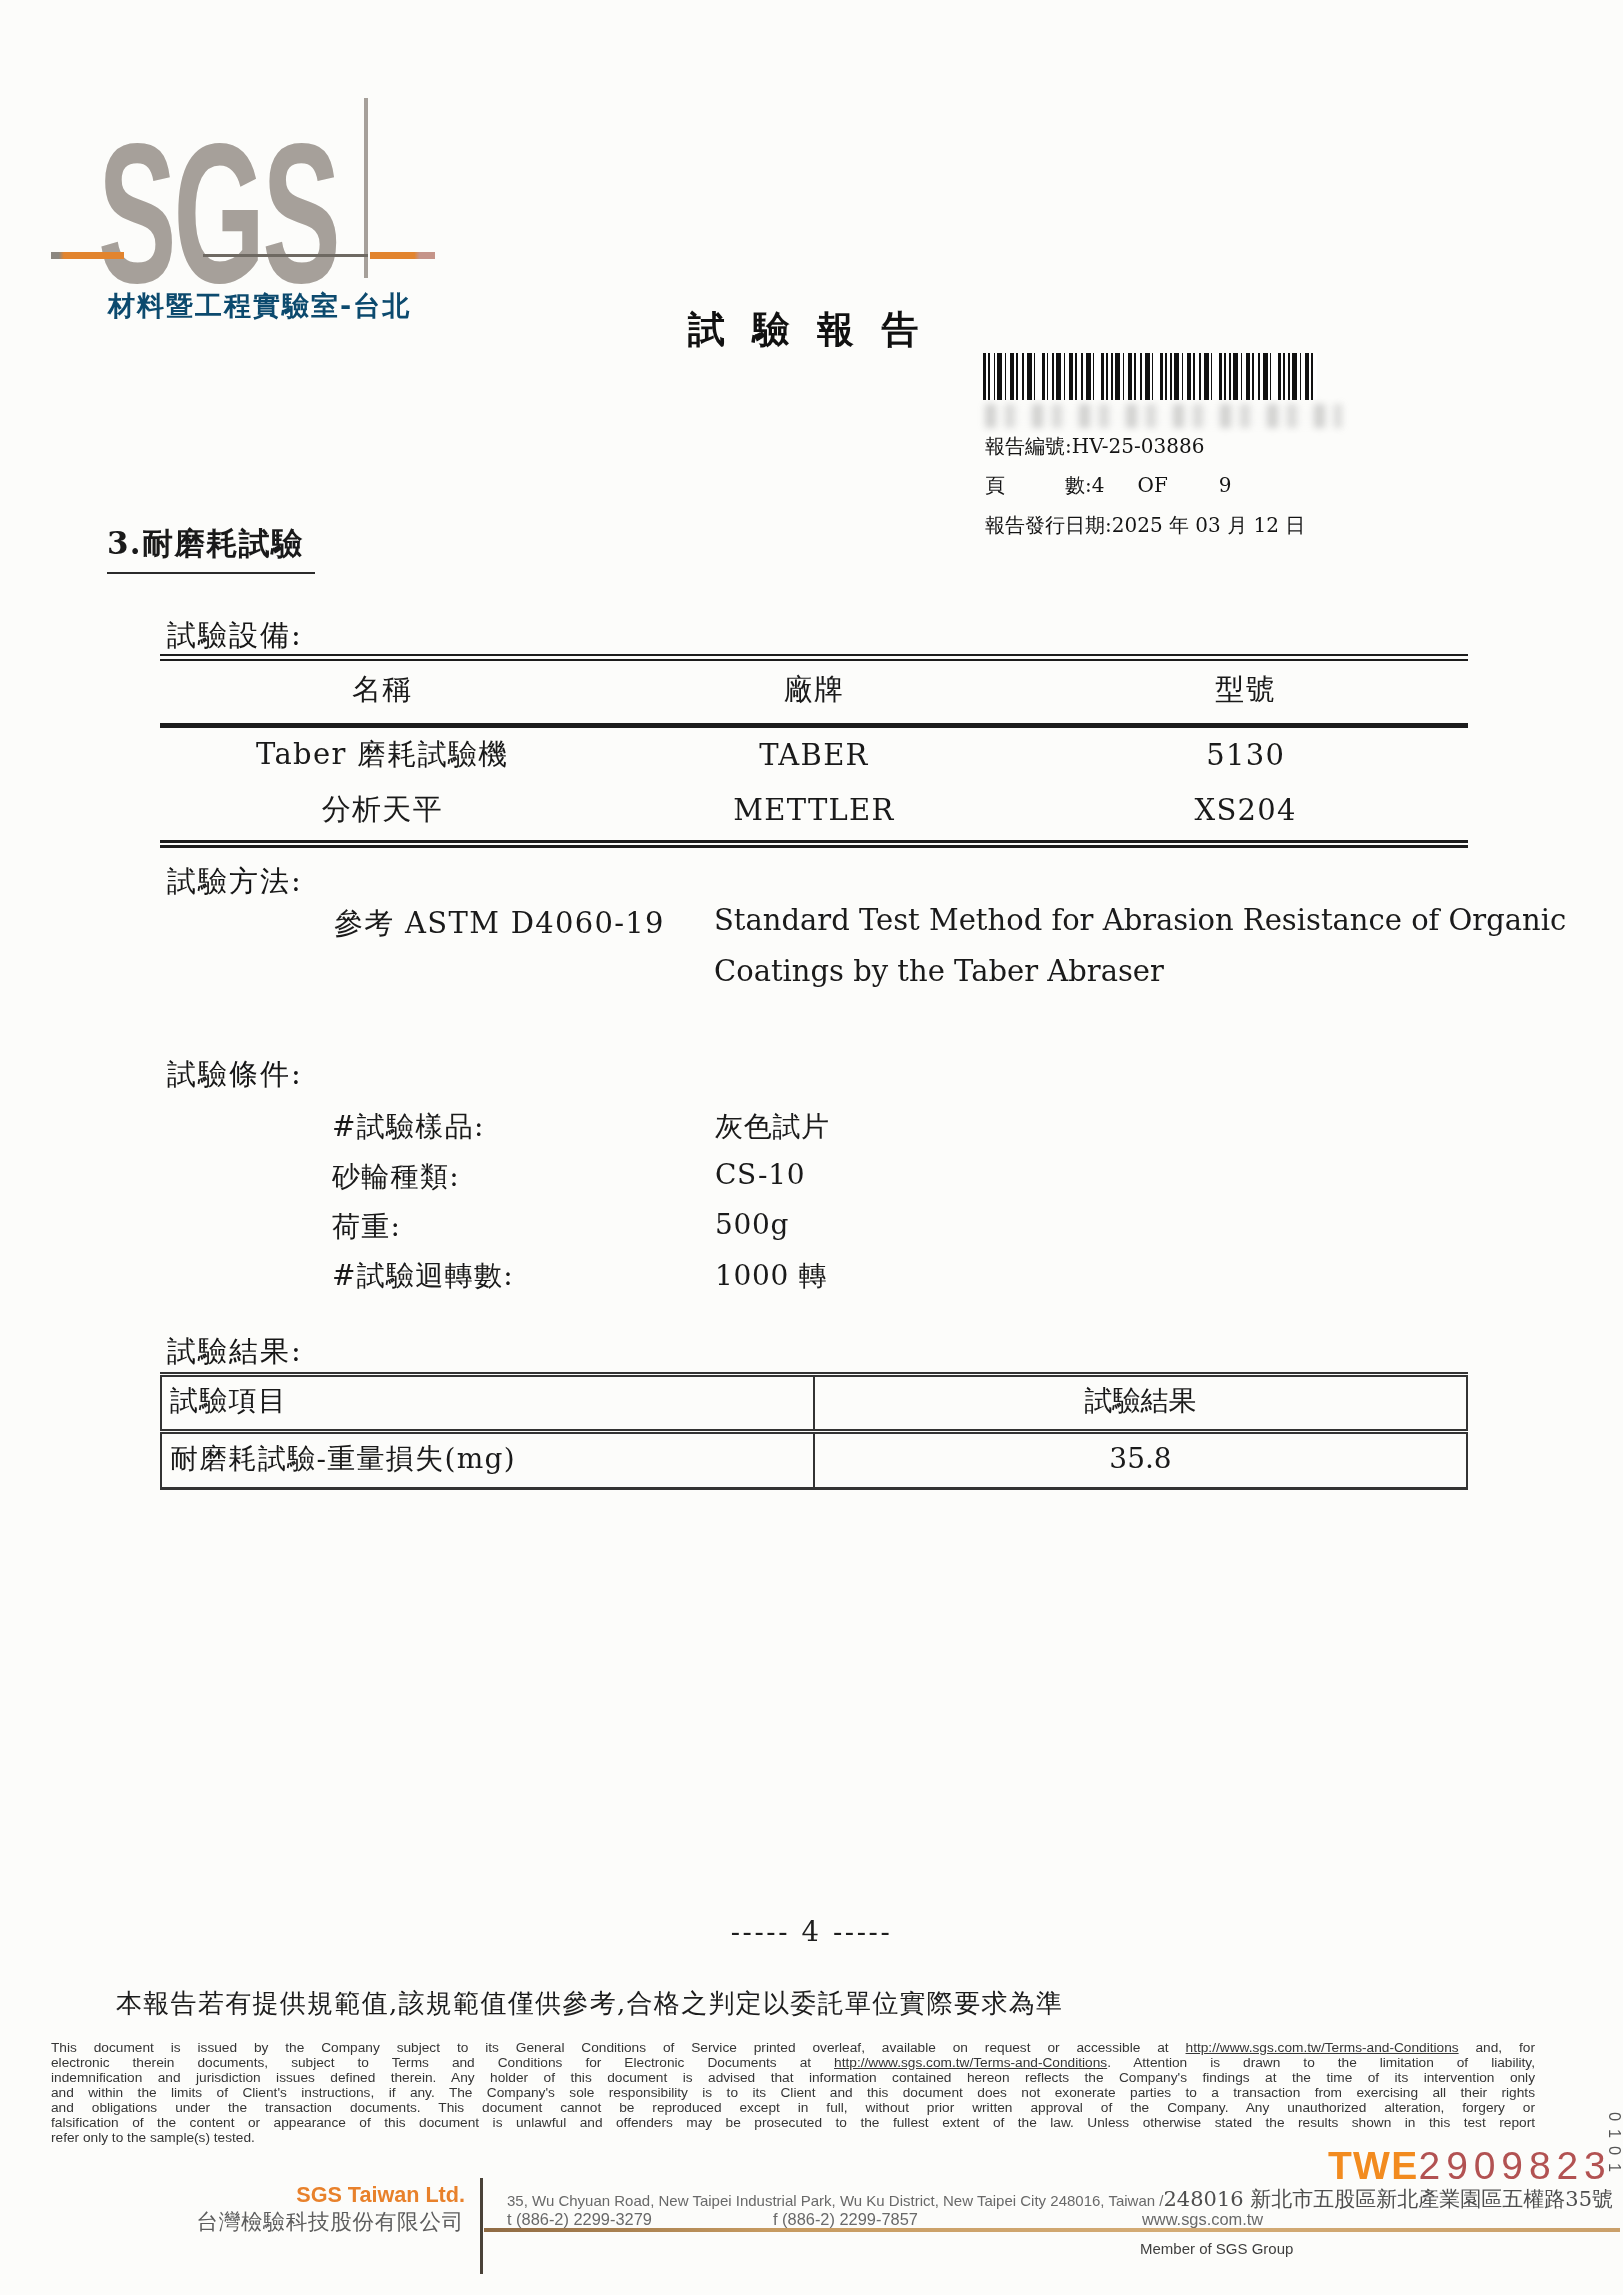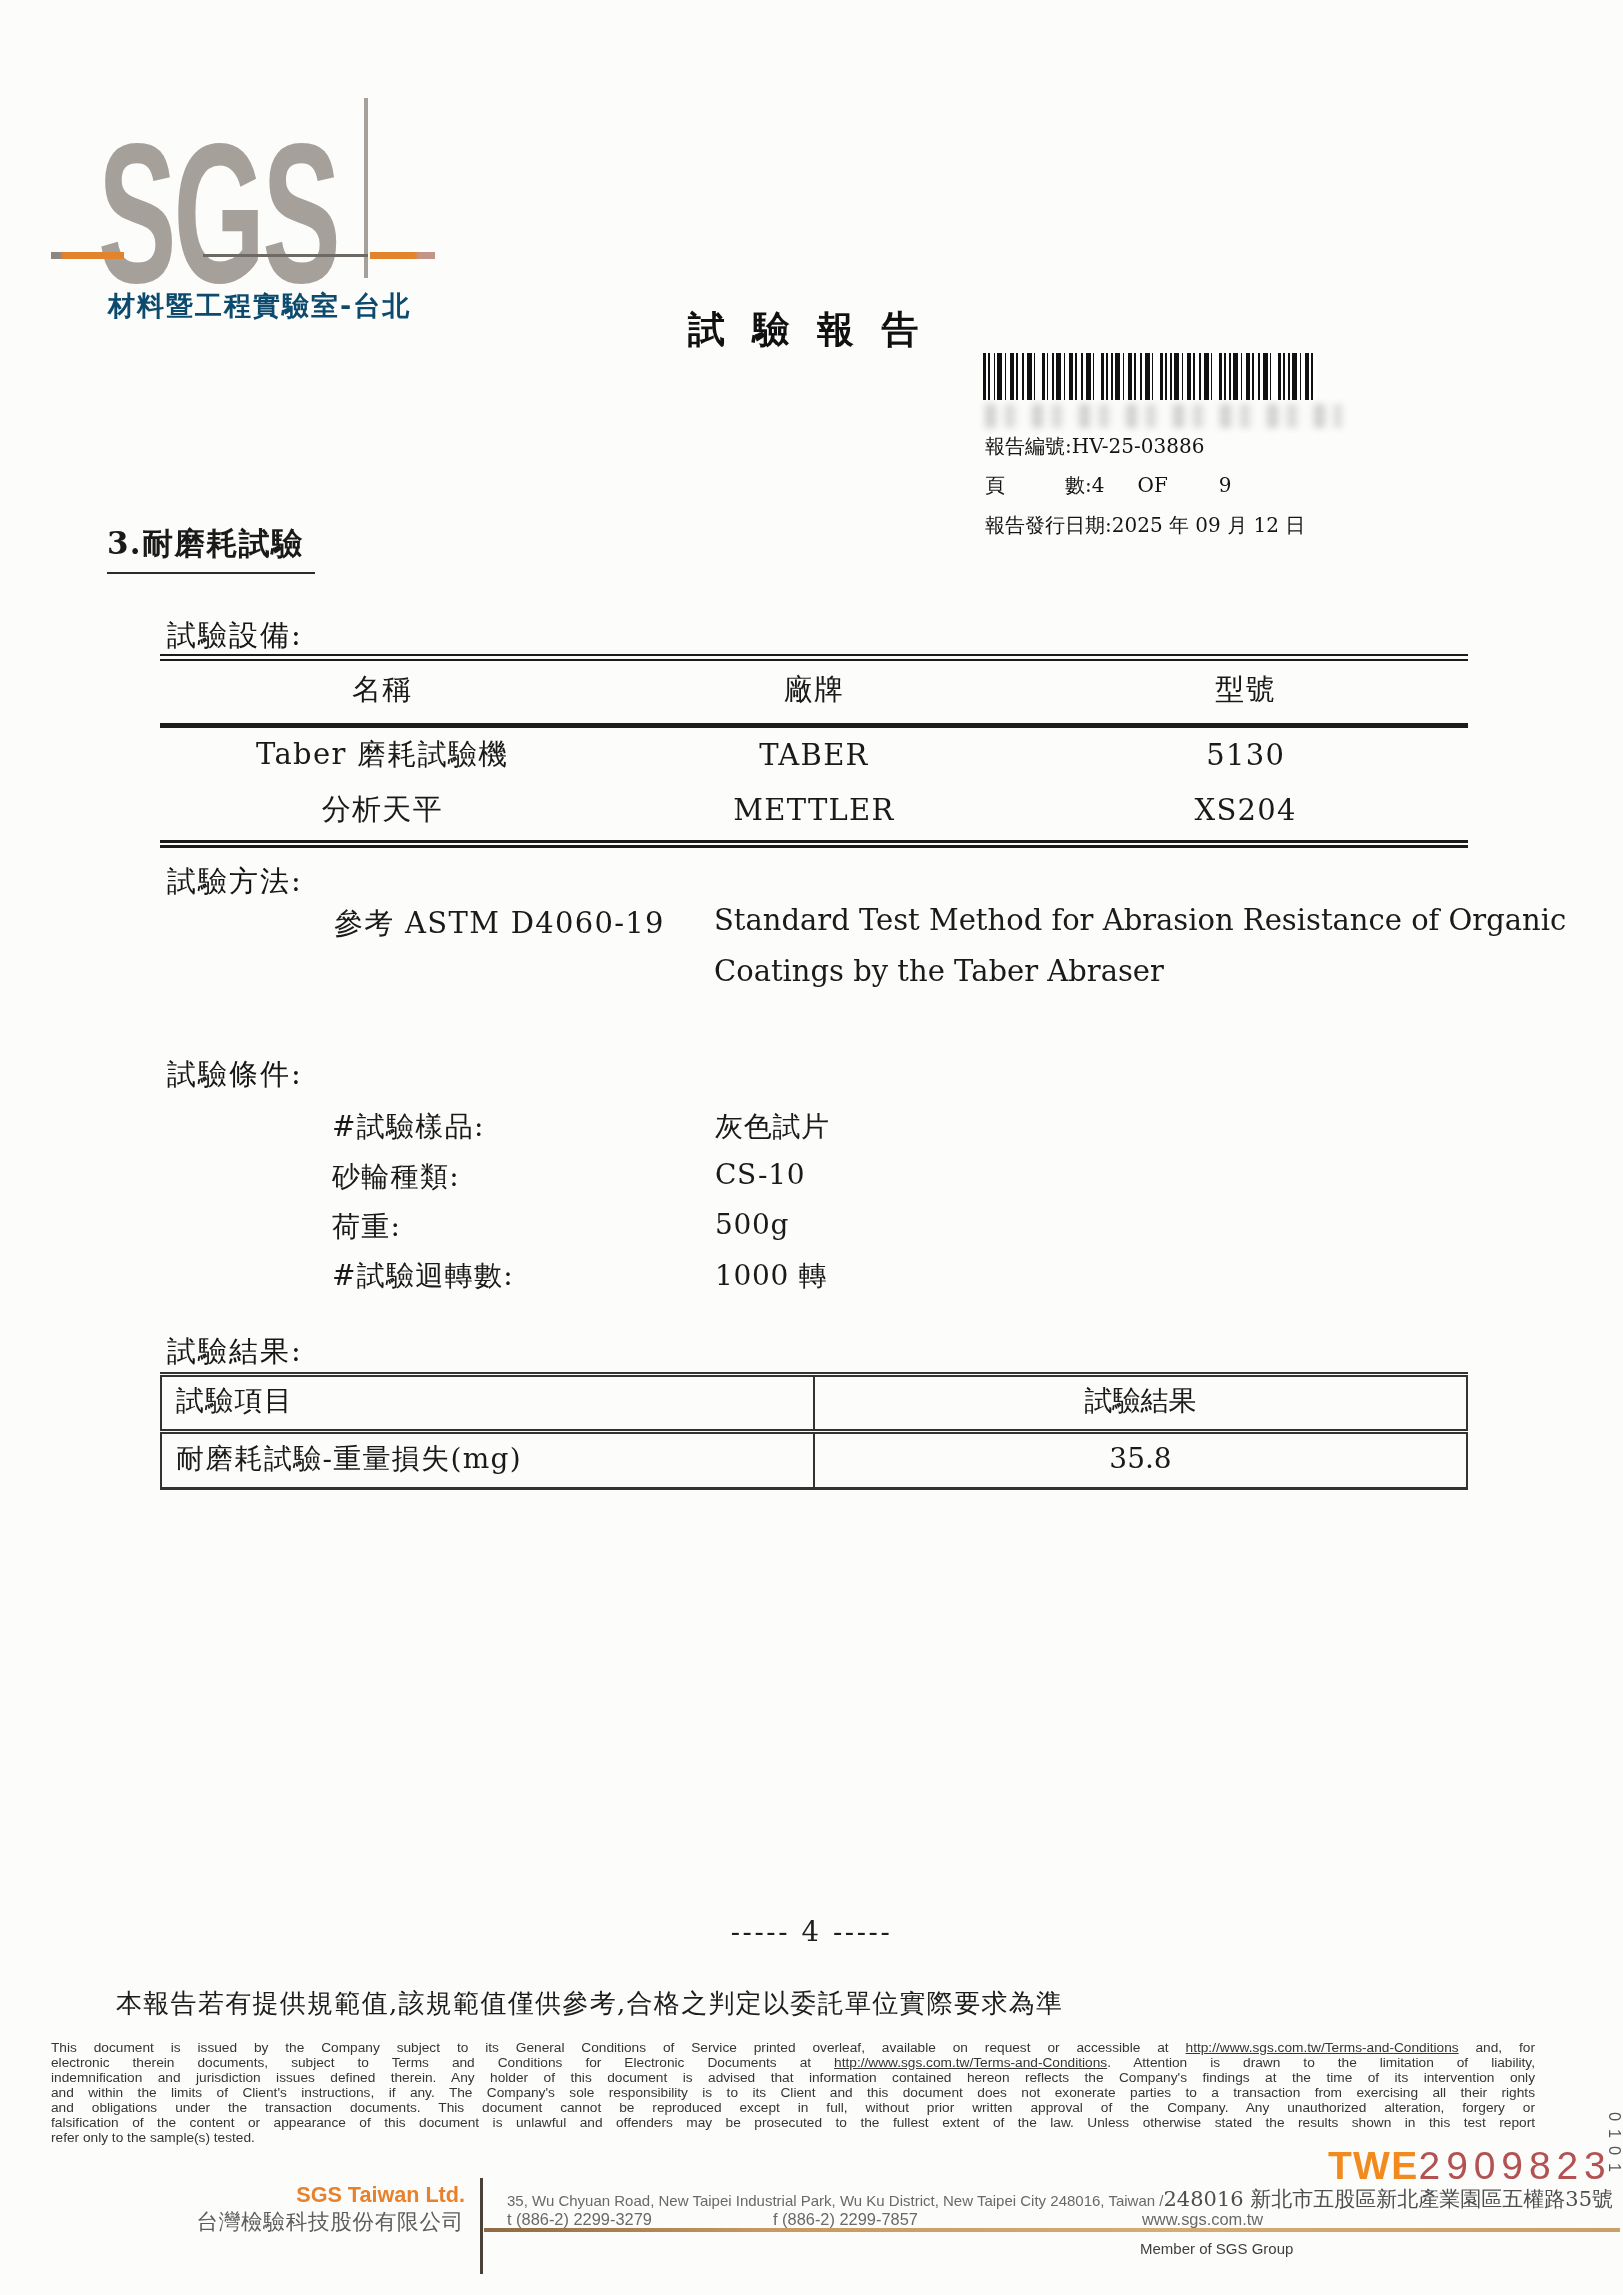--- a/index.html
+++ b/index.html
@@ -65,21 +65,21 @@
 
   .cond-row { position:absolute; left:332px; width:1112px; font-size:28px; letter-spacing:1.3px; }
   .cond-row .cond-value { position:absolute; left:383px; top:0; letter-spacing:0.7px; }
 
   table.result { position:absolute; left:160px; top:1372px; width:1308px; border-collapse:collapse; font-size:28px;
     border-left:2px solid #333; border-right:2px solid #333; }
   table.result thead tr { border-top:5.9px double #333; border-bottom:5.9px double #333; }
   table.result tbody tr { border-bottom:3.3px solid #333; }
   table.result td+td { border-left:2px solid #333; text-align:center; }
   table.result td { padding:5.2px 0 9.2px 0; }
-  table.result td.item { padding-left:14px; letter-spacing:1.3px; }
+  table.result td.item { padding-left:8px; letter-spacing:1.3px; }
 
   
   .page-marker { position:absolute; left:0; top:1915px; width:1623px; text-align:center; font-size:27.5px; letter-spacing:2.6px; color:#1e1e1e; }
   .note-zh { position:absolute; left:116px; top:1986px; font-size:26px; letter-spacing:1.3px; color:#1c1c1c; white-space:nowrap; }
 
   .disclaimer { position:absolute; left:51px; top:2040px; width:1484px;
     font-family:"Liberation Sans","DejaVu Sans",sans-serif; font-size:13.7px; line-height:15px; color:#353535; }
   .dl-line { text-align:justify; text-align-last:justify; }
   .dl-line.last { text-align:left; text-align-last:left; }
   .dl-url { text-decoration:underline;margin-top:36px; }
@@ -117,21 +117,21 @@
   <div class="logo-dash-left"></div>
   <div class="logo-dash-right"></div>
   <div class="lab-name">材料暨工程實驗室-台北</div>
 
   <div class="doc-title">試驗報告</div>
   <div class="barcode"></div>
   <div class="barcode-ghost"></div>
   <div class="report-info">
     <div><span>報告編號:</span><span>HV-25-03886</span></div>
     <div><span>頁　　　數:</span><span>4</span><span class="of-word">OF</span><span class="page-total">9</span></div>
-    <div class="date-line"><span>報告發行日期:</span><span>2025 年 09 月 12 日</span></div>
+    <div class="date-line"><span>報告發行日期:</span><span>2025 年 03 月 12 日</span></div>
   </div>
 
   <div class="sec-heading">3.耐磨耗試驗</div>
 
   <div class="block-label equip-label">試驗設備:</div>
   <table class="equip">
     <thead>
       <tr>
         <td style="width:34%">名稱</td>
         <td style="width:32%">廠牌</td>

